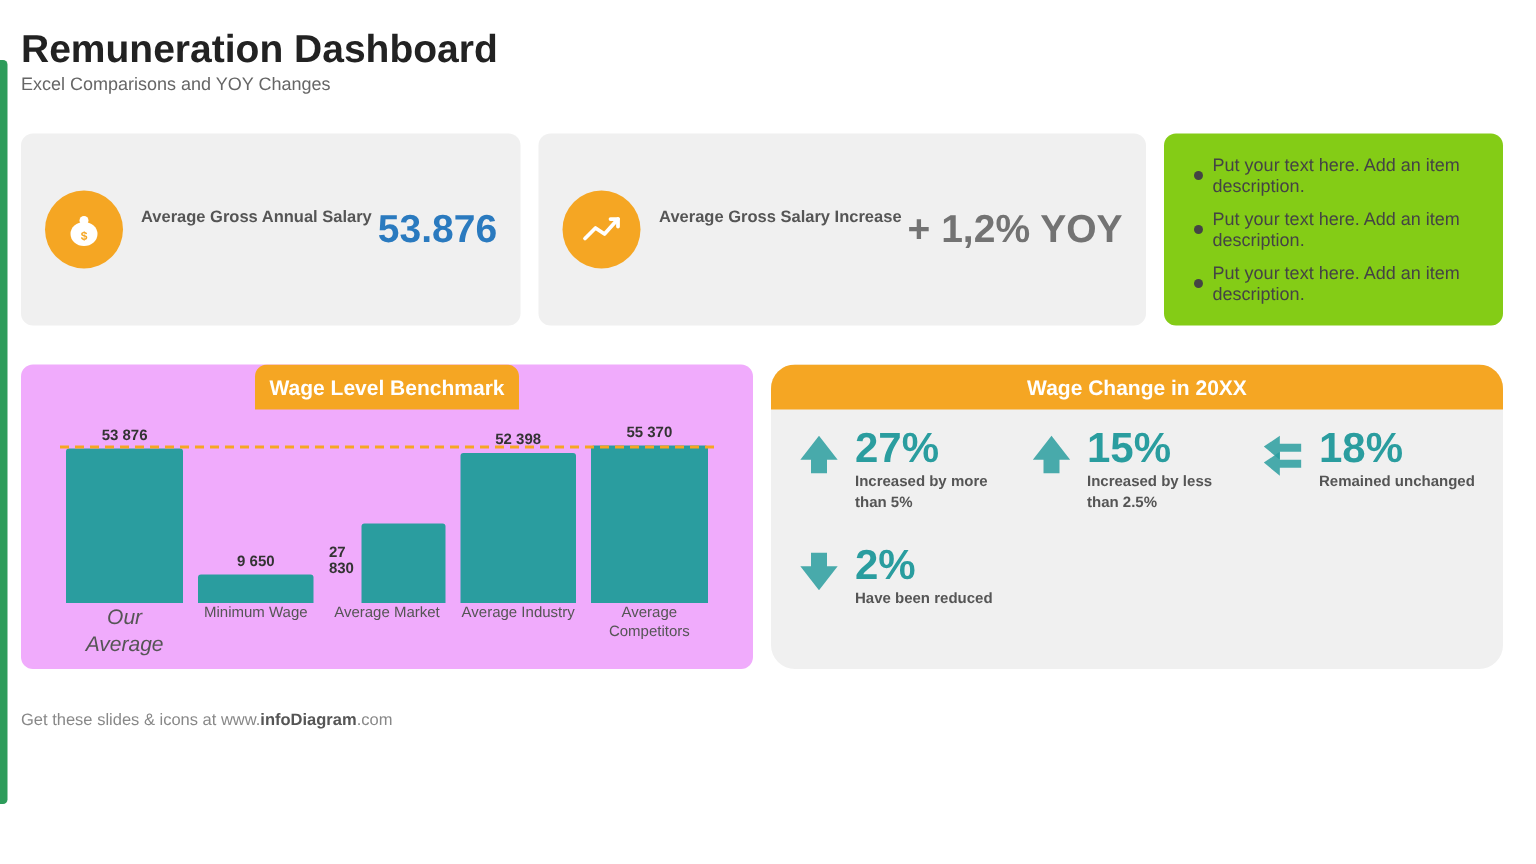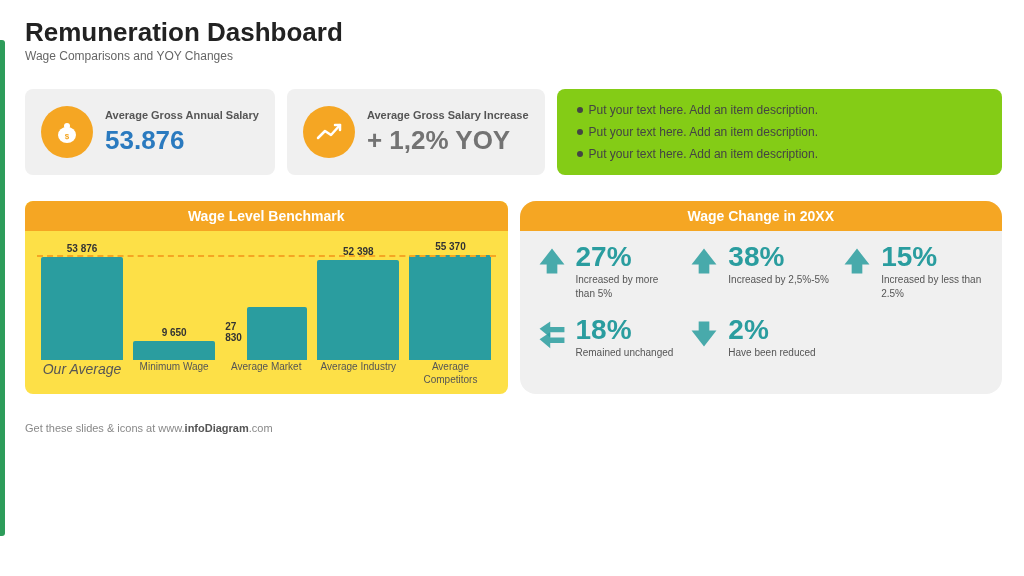--- a/index.html
+++ b/index.html
@@ -8,21 +8,21 @@
       background: #fff;
       width: 1024px;
       height: 576px;
       overflow: hidden;
       position: relative;
     }
 
     .page {
       width: 1024px;
       height: 431px;
-      padding: 18px 22px 10px 25px;
+      padding: 18px 22px 10px 14px;
       display: flex;
       flex-direction: column;
       gap: 26px;
     }
 
     
     .header {
       display: flex;
       justify-content: space-between;
       align-items: flex-start;
@@ -77,21 +77,21 @@
       align-items: center;
       justify-content: center;
       flex-shrink: 0;
     }
     .kpi-icon-circle svg {
       width: 28px;
       height: 28px;
     }
     .kpi-text-col {
       display: flex;
-      flex-direction: column;
+      flex-direction: row;
       gap: 4px;
     }
     .kpi-label {
       font-size: 11px;
       color: #555;
       font-weight: 600;
       line-height: 1.3;
     }
     .kpi-value {
       font-size: 26px;
@@ -129,26 +129,27 @@
     }
 
     
     .bottom-row {
       display: flex;
       gap: 12px;
       flex: 1;
     }
 
     .chart-card {
-      background: #fde047;
+      background: #f0abfc;
       border-radius: 8px;
       flex: 1;
       display: flex;
       flex-direction: column;
       overflow: hidden;
+      align-items: center;
     }
     .card-header {
       background: #f5a623;
       color: #fff;
       font-size: 14px;
       font-weight: 700;
       text-align: center;
       padding: 7px 10px;
       border-radius: 8px 8px 0 0;
     }
@@ -225,20 +226,21 @@
       font-size: 28px;
       font-weight: 700;
       color: #2a9d9f;
       line-height: 1;
     }
     .wage-desc {
       font-size: 10px;
       color: #555;
       line-height: 1.4;
       margin-top: 2px;
+      font-weight: bold;
     }
 
     
     .footer {
       font-size: 11px;
       color: #888;
       text-align: left;
       padding-top: 2px;
     }
     .footer b {
@@ -259,21 +261,21 @@
   </style>
 </head>
 <body>
 
 <div class="page">
   <div class="left-accent"></div>
 
   <div class="header">
     <div class="header-titles">
       <h1>Remuneration Dashboard</h1>
-      <div class="subtitle">Wage Comparisons and YOY Changes</div>
+      <div class="subtitle">Excel Comparisons and YOY Changes</div>
     </div>
   </div>
 
   <div class="top-row">
 
     <div class="kpi-card">
       <div class="kpi-icon-circle">
         <svg viewBox="0 0 28 28" fill="white">
           <ellipse cx="14" cy="17" rx="9" ry="8" fill="white"></ellipse>
           <path d="M10 17 Q10 11 14 11 Q18 11 18 17" fill="white"></path>
@@ -366,29 +368,20 @@
     <div class="wage-text-col">
       <div class="wage-pct">27%</div>
       <div class="wage-desc">Increased by more than 5%</div>
     </div>
   </div>
           <div class="wage-item">
     <div class="wage-arrow"><svg viewBox="0 0 36 36" width="34" height="34">
       <polygon points="18,4 32,22 24,22 24,32 12,32 12,22 4,22" fill="#2a9d9f" opacity="0.85"></polygon>
     </svg></div>
     <div class="wage-text-col">
-      <div class="wage-pct">38%</div>
-      <div class="wage-desc">Increased by 2,5%-5%</div>
-    </div>
-  </div>
-          <div class="wage-item">
-    <div class="wage-arrow"><svg viewBox="0 0 36 36" width="34" height="34">
-      <polygon points="18,4 32,22 24,22 24,32 12,32 12,22 4,22" fill="#2a9d9f" opacity="0.85"></polygon>
-    </svg></div>
-    <div class="wage-text-col">
       <div class="wage-pct">15%</div>
       <div class="wage-desc">Increased by less than 2.5%</div>
     </div>
   </div>
           <div class="wage-item">
     <div class="wage-arrow"><svg viewBox="0 0 36 36" width="34" height="34">
       <polygon points="4,12 16,4 16,10 32,10 32,16 16,16 16,22" fill="#2a9d9f" opacity="0.85"></polygon>
       <polygon points="4,24 16,16 16,22 32,22 32,28 16,28 16,34" fill="#2a9d9f" opacity="0.85"></polygon>
     </svg></div>
     <div class="wage-text-col">

